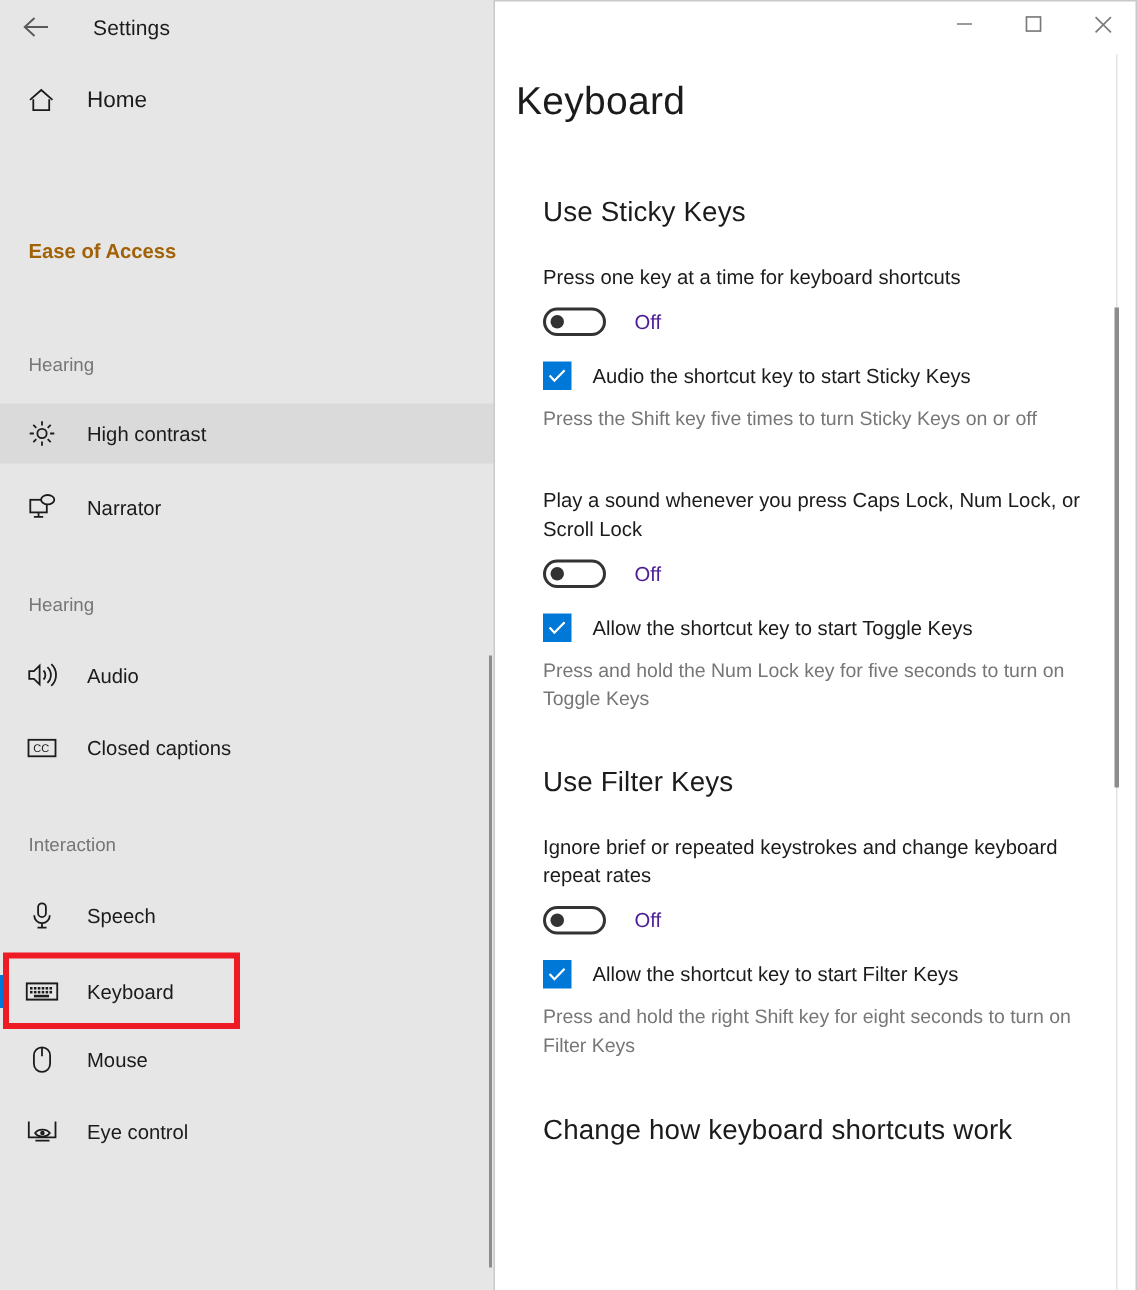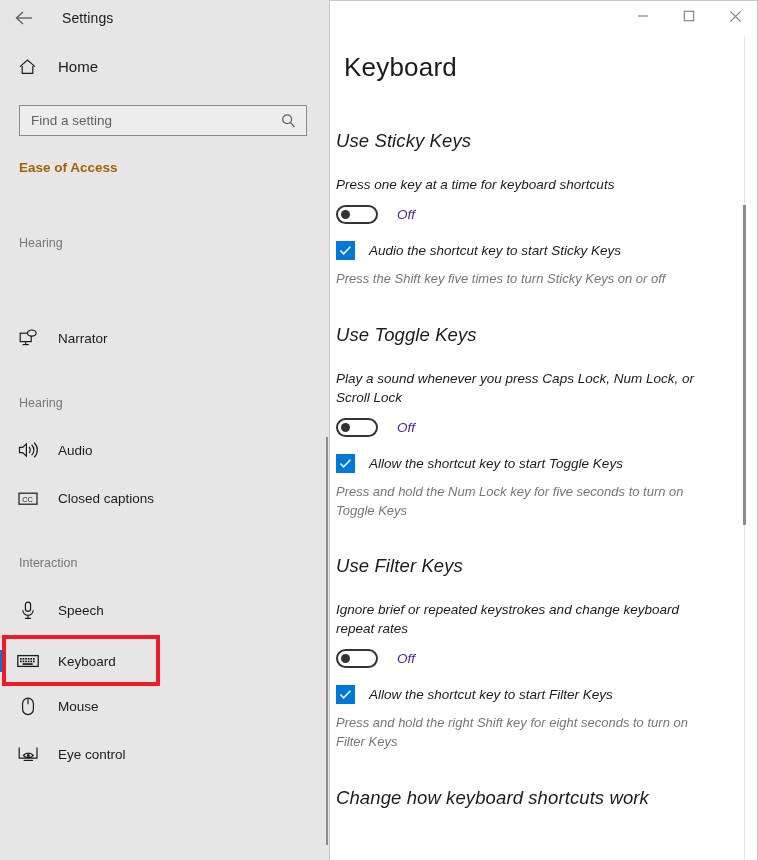--- a/index.html
+++ b/index.html
@@ -227,21 +227,21 @@
     font-weight: normal;
     letter-spacing: .2px;
   }
 
   .content {
     position: absolute;
     left: 0;
     top: 130px;
     width: 428px;
   }
-  .block { padding: 0 0 0 6px; font-style: italic; }
+  .block { padding: 0 0 0 32px; }
   .h2 {
     font-size: 18.5px;
     color: #1b1b1b;
     font-weight: normal;
     margin: 0;
     letter-spacing: .1px;
   }
   .desc {
     font-size: 13.5px;
     color: #1b1b1b;
@@ -358,34 +358,41 @@
     <div class="home-row">
       <div class="home-icon">
         <svg width="19" height="18" viewBox="0 0 19 18">
           <path d="M2 8.6 L9.5 2 L17 8.6" fill="none" stroke="#1b1b1b" stroke-width="1.2"></path>
           <path d="M4.2 8.1 L4.2 15.4 L14.8 15.4 L14.8 8.1" fill="none" stroke="#1b1b1b" stroke-width="1.2"></path>
         </svg>
       </div>
       <div class="home-label">Home</div>
     </div>
 
-    <div class="search-box">
-      <input class="search-input" type="text" placeholder="Find a setting" style="">
-      <span class="search-icon">
-        <svg width="15" height="15" viewBox="0 0 15 15">
-          <circle cx="6.2" cy="6.2" r="4.4" fill="none" stroke="#5a5a5a" stroke-width="1.2"></circle>
-          <line x1="9.4" y1="9.4" x2="13.4" y2="14" stroke="#5a5a5a" stroke-width="1.2"></line>
-        </svg>
-      </span>
-    </div>
 
     <div class="section-title" style="top:160px">Ease of Access</div>
 
     <div class="group-label" style="top:236px">Hearing</div>
 
+    <div class="nav-item hovered" style="top:269px">
+      <div class="nav-icon">
+        <svg width="18" height="18" viewBox="0 0 18 18">
+          <circle cx="9" cy="9" r="3.1" fill="none" stroke="#1b1b1b" stroke-width="1.2"></circle>
+          <line x1="9" y1="0.8" x2="9" y2="3.6" stroke="#1b1b1b" stroke-width="1.2"></line>
+          <line x1="9" y1="14.4" x2="9" y2="17.2" stroke="#1b1b1b" stroke-width="1.2"></line>
+          <line x1="0.8" y1="9" x2="3.6" y2="9" stroke="#1b1b1b" stroke-width="1.2"></line>
+          <line x1="14.4" y1="9" x2="17.2" y2="9" stroke="#1b1b1b" stroke-width="1.2"></line>
+          <line x1="3.2" y1="3.2" x2="5.2" y2="5.2" stroke="#1b1b1b" stroke-width="1.2"></line>
+          <line x1="12.8" y1="12.8" x2="14.8" y2="14.8" stroke="#1b1b1b" stroke-width="1.2"></line>
+          <line x1="14.8" y1="3.2" x2="12.8" y2="5.2" stroke="#1b1b1b" stroke-width="1.2"></line>
+          <line x1="5.2" y1="12.8" x2="3.2" y2="14.8" stroke="#1b1b1b" stroke-width="1.2"></line>
+        </svg>
+      </div>
+      <div class="nav-label">High contrast</div>
+    </div>
 
     <div class="nav-item" style="top:318px">
       <div class="nav-icon">
         <svg width="19" height="18" viewBox="0 0 19 18">
           <rect x="1.2" y="4.2" width="11" height="8.4" fill="none" stroke="#1b1b1b" stroke-width="1.2"></rect>
           <line x1="6.7" y1="12.6" x2="6.7" y2="15.4" stroke="#1b1b1b" stroke-width="1.2"></line>
           <line x1="3.6" y1="15.6" x2="9.8" y2="15.6" stroke="#1b1b1b" stroke-width="1.2"></line>
           <ellipse cx="12.8" cy="4.1" rx="4.4" ry="3.1" fill="#e6e6e6" stroke="#1b1b1b" stroke-width="1.2"></ellipse>
         </svg>
       </div>
@@ -529,21 +536,20 @@
             <svg width="13" height="11" viewBox="0 0 13 11">
               <path d="M1.4 5.4 L4.6 8.8 L11.4 1.8" fill="none" stroke="#ffffff" stroke-width="1.5"></path>
             </svg>
           </div>
           <div class="check-label">Audio the shortcut key to start Sticky Keys</div>
         </div>
         <div class="hint" style="margin-top:9px">Press the Shift key five times to turn Sticky Keys on or off</div>
       </div>
 
       <div class="block" style="margin-top:36px">
-        <div class="h2">Use Toggle Keys</div>
         <div class="desc" style="margin-top:23px">Play a sound whenever you press Caps Lock, Num Lock, or Scroll Lock</div>
         <div class="toggle-row" style="margin-top:11px">
           <div class="toggle">
             <div class="knob"></div>
           </div>
           <div class="toggle-state">Off</div>
         </div>
         <div class="check-row" style="margin-top:17px">
           <div class="checkbox">
             <svg width="13" height="11" viewBox="0 0 13 11">

